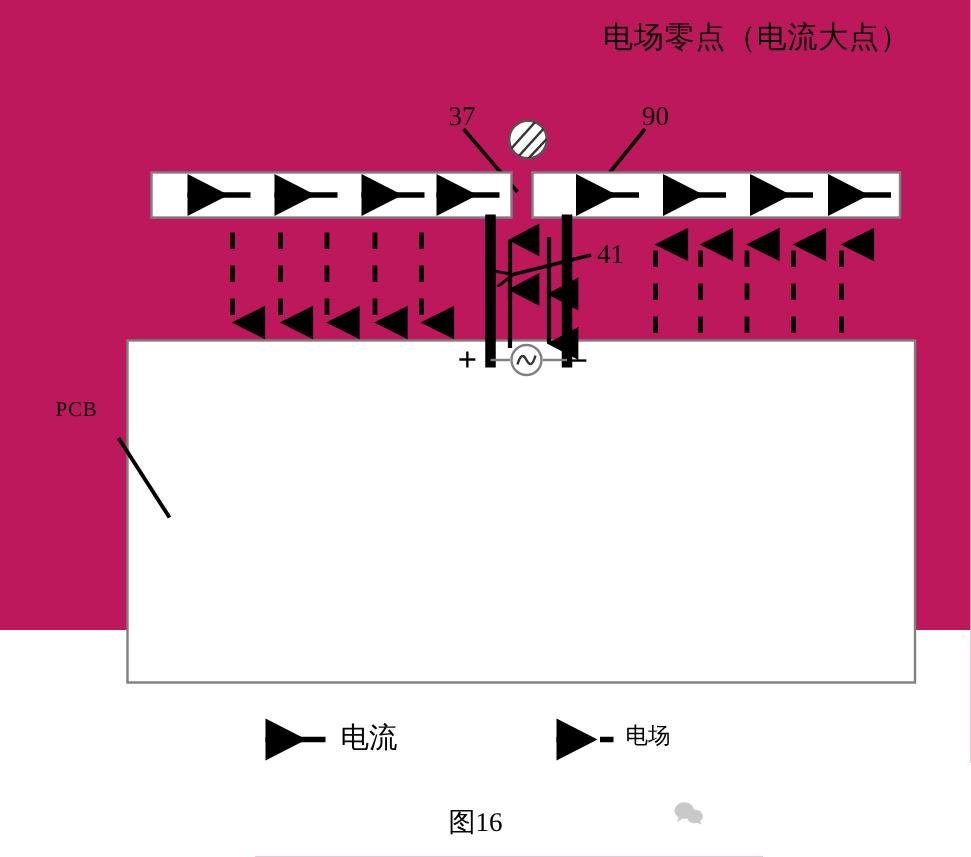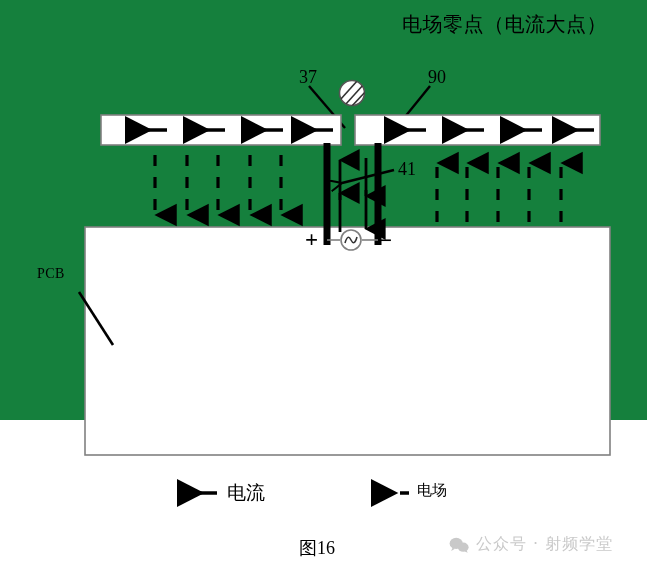--- a/index.html
+++ b/index.html
@@ -11,21 +11,21 @@
     width: 647px;
     height: 571px;
     font-family: "Liberation Serif", "DejaVu Serif", serif;
     position: relative;
     overflow: hidden;
   }
   #stage {
     position: relative;
     width: 647px;
     height: 420px;
-    background: #15803d;
+    background: #be185d;
   }
   #figure-svg {
     position: absolute;
     left: 0;
     top: 0;
     width: 647px;
     height: 571px;
   }
   .txt {
     position: absolute;
@@ -239,16 +239,15 @@
 
   <div class="txt num" id="figure-caption">图16</div>
 
   <div id="watermark">
     <svg class="wm-icon" viewBox="0 0 20 16">
       <ellipse cx="7.2" cy="6.4" rx="6.6" ry="5.6" fill="#c9c9c9"></ellipse>
       <path d="M 3.6,10.6 L 2.2,14 L 6,11.8 z" fill="#c9c9c9"></path>
       <ellipse cx="14.2" cy="10.2" rx="5.4" ry="4.6" fill="#c9c9c9"></ellipse>
       <path d="M 17.6,13.4 L 18.8,15.8 L 15.6,14.4 z" fill="#c9c9c9"></path>
     </svg>
-    <span class="wm-text">公众号 · 射频学堂</span>
   </div>
 
 </div>
 
 </body></html>

